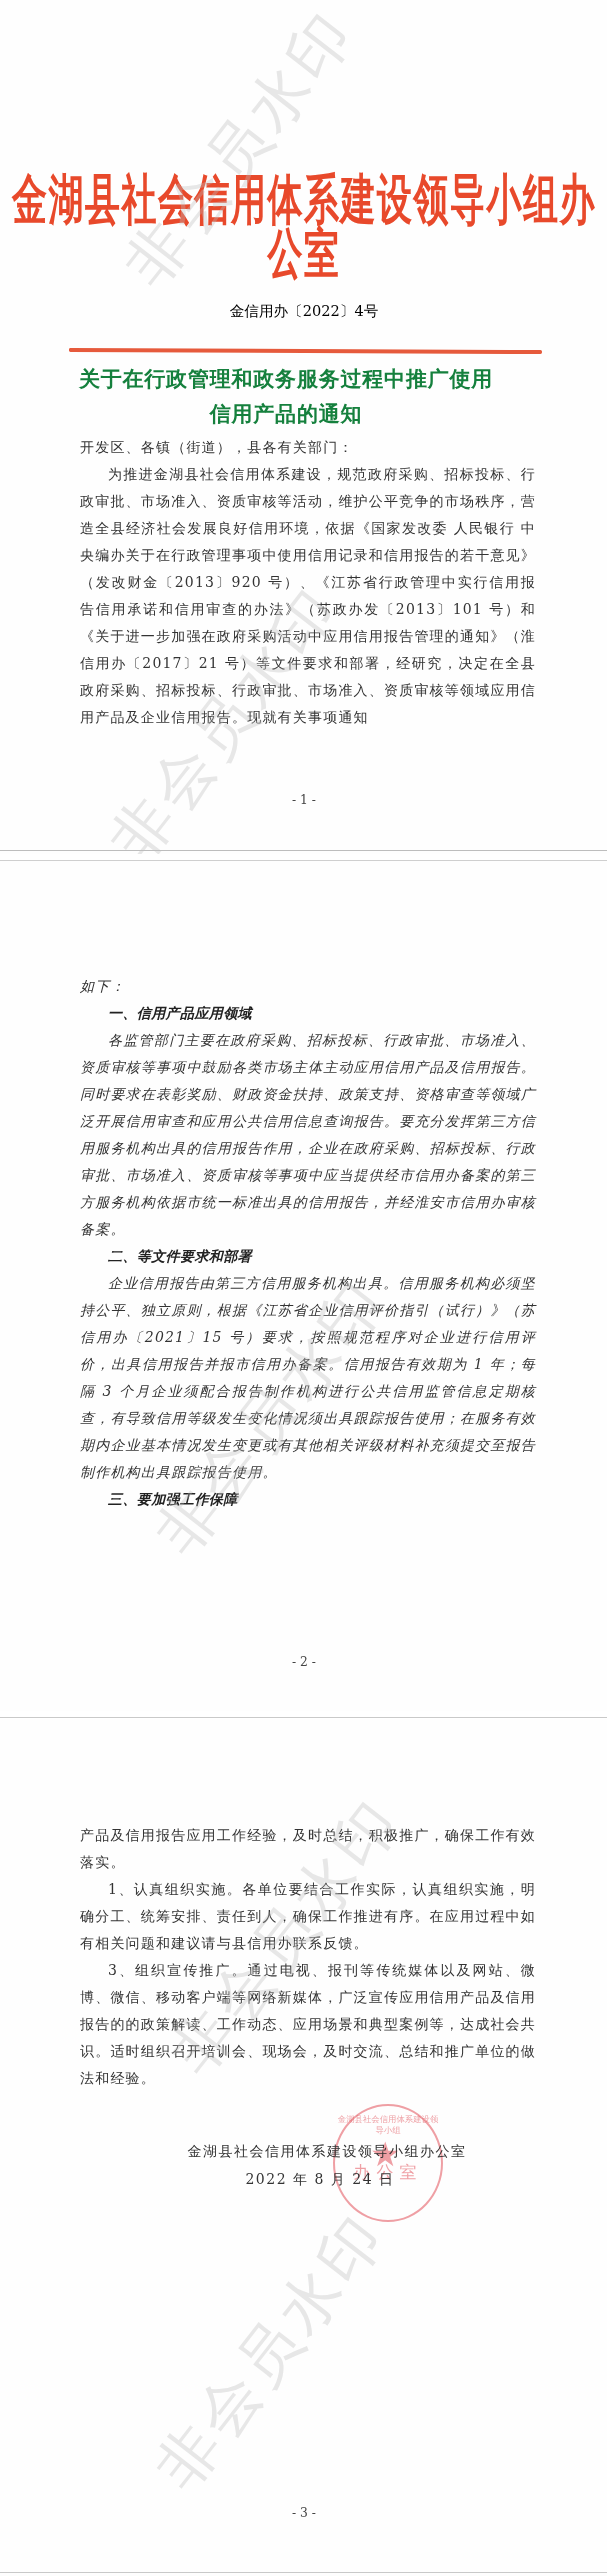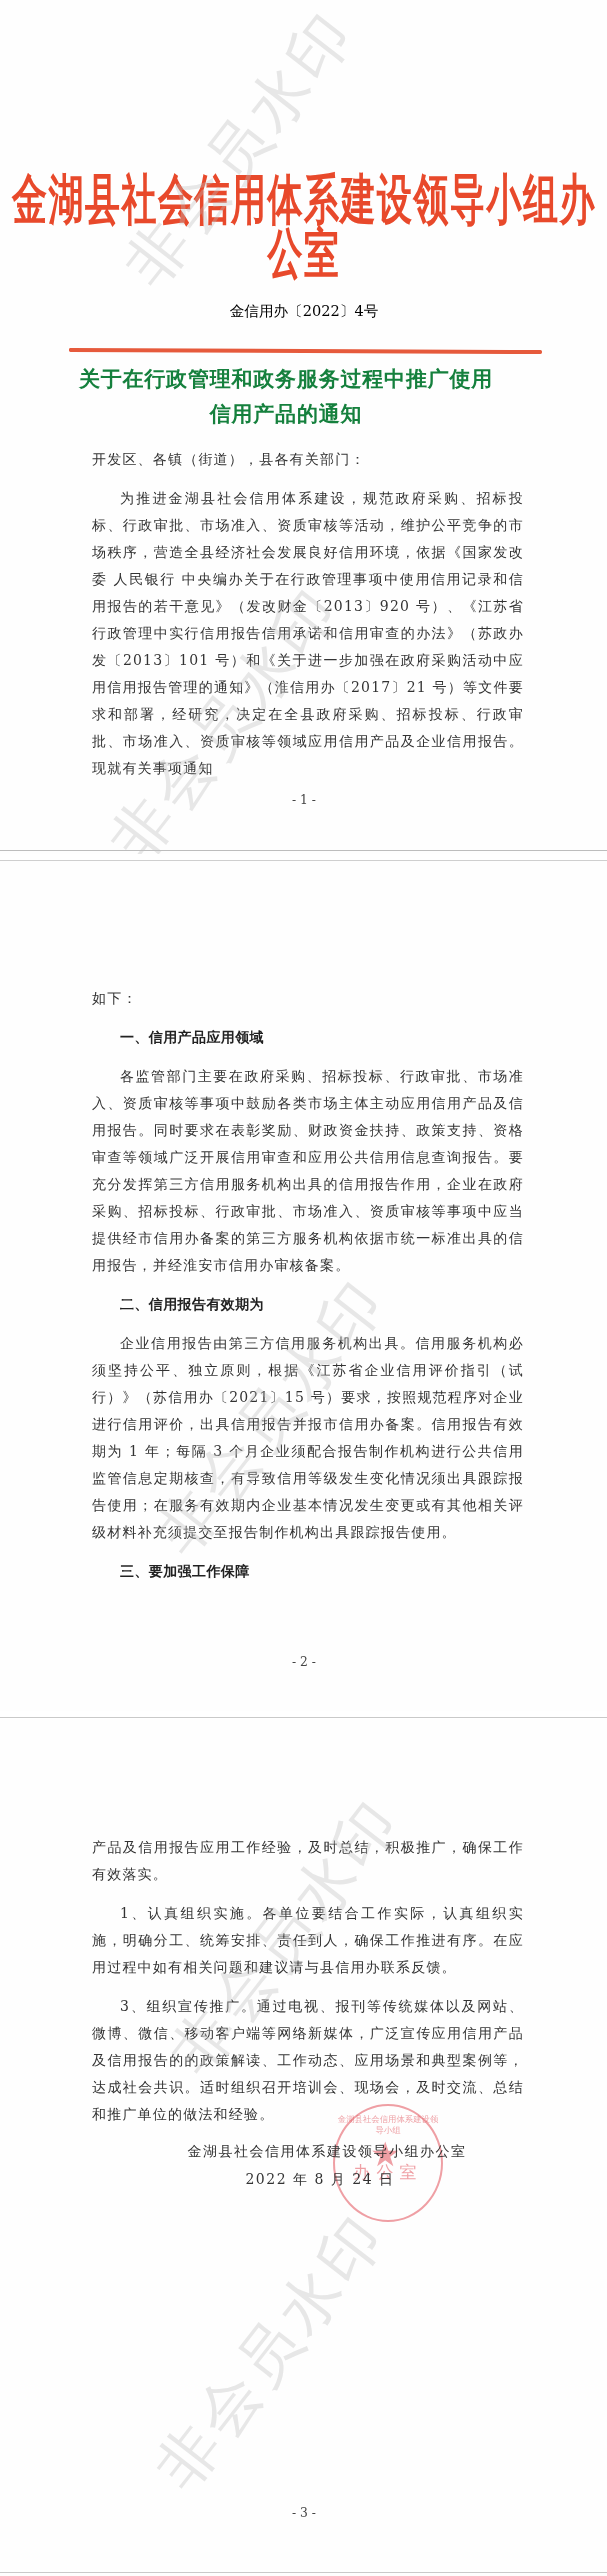--- a/index.html
+++ b/index.html
@@ -17,21 +17,21 @@
   .doc-number { position: absolute; left: 0; width: 608px; top: 302px; text-align: center;
                 font-size: 14.6px; color: #000000; }
   .red-rule { position: absolute; left: 69px; width: 473px; top: 349px; height: 3.8px;
               background: #e65a3c; border-radius: 1.5px; transform: rotate(0.25deg); }
   .doc-title { position: absolute; left: 0; width: 572px; top: 361px; text-align: center;
                font-size: 21px; font-weight: bold; line-height: 35px; color: #15803d;
                letter-spacing: 0.8px; }
 
   .body-text { position: absolute; left: 80px; width: 456px; font-size: 14px;
                line-height: 27px; color: #333; text-align: justify; letter-spacing: 1.2px; }
-  .body-text p { margin: 12px; }
+  .body-text p { margin: 0; }
   .indent { text-indent: 2em; }
   .section-head { font-family: "DejaVu Sans", "Liberation Sans", sans-serif; font-weight: bold;
                   text-indent: 2em; color: #222; letter-spacing: 0.4px; }
 
   .page-num { position: absolute; left: 0; width: 608px; text-align: center; font-size: 12.3px;
               color: #444; }
 
   .signature { position: absolute; left: 0; width: 608px; text-align: center; font-size: 14px;
                color: #333; letter-spacing: 1.5px; line-height: 28px; }
   .signature .org { padding-left: 46px; }
@@ -68,25 +68,25 @@
 
   <div class="page-num" style="top:793px;">- 1 -</div>
 
   <div class="watermark" style="left:107px; top:253px;">非会员水印</div>
   <div class="watermark" style="left:92px; top:829px;">非会员水印</div>
 </div>
 
 <div class="page-sep double" style="top:850px;"></div>
 
 <div class="page" style="top:861px; height:850px;">
-  <div class="body-text" style="top:112px;">
+  <div class="body-text" style="top:112px;font-style:italic;">
     <p>如下：</p>
     <p class="section-head">一、信用产品应用领域</p>
     <p class="indent">各监管部门主要在政府采购、招标投标、行政审批、市场准入、资质审核等事项中鼓励各类市场主体主动应用信用产品及信用报告。同时要求在表彰奖励、财政资金扶持、政策支持、资格审查等领域广泛开展信用审查和应用公共信用信息查询报告。要充分发挥第三方信用服务机构出具的信用报告作用，企业在政府采购、招标投标、行政审批、市场准入、资质审核等事项中应当提供经市信用办备案的第三方服务机构依据市统一标准出具的信用报告，并经淮安市信用办审核备案。</p>
-    <p class="section-head">二、信用报告有效期为</p>
+    <p class="section-head">二、等文件要求和部署</p>
     <p class="indent">企业信用报告由第三方信用服务机构出具。信用服务机构必须坚持公平、独立原则，根据《江苏省企业信用评价指引（试行）》（苏信用办〔2021〕15 号）要求，按照规范程序对企业进行信用评价，出具信用报告并报市信用办备案。信用报告有效期为 1 年；每隔 3 个月企业须配合报告制作机构进行公共信用监管信息定期核查，有导致信用等级发生变化情况须出具跟踪报告使用；在服务有效期内企业基本情况发生变更或有其他相关评级材料补充须提交至报告制作机构出具跟踪报告使用。</p>
     <p class="section-head">三、要加强工作保障</p>
   </div>
 
   <div class="page-num" style="top:794px;">- 2 -</div>
 
   <div class="watermark" style="left:138px; top:660px;">非会员水印</div>
 </div>
 
 <div class="page-sep" style="top:1717px;"></div>

